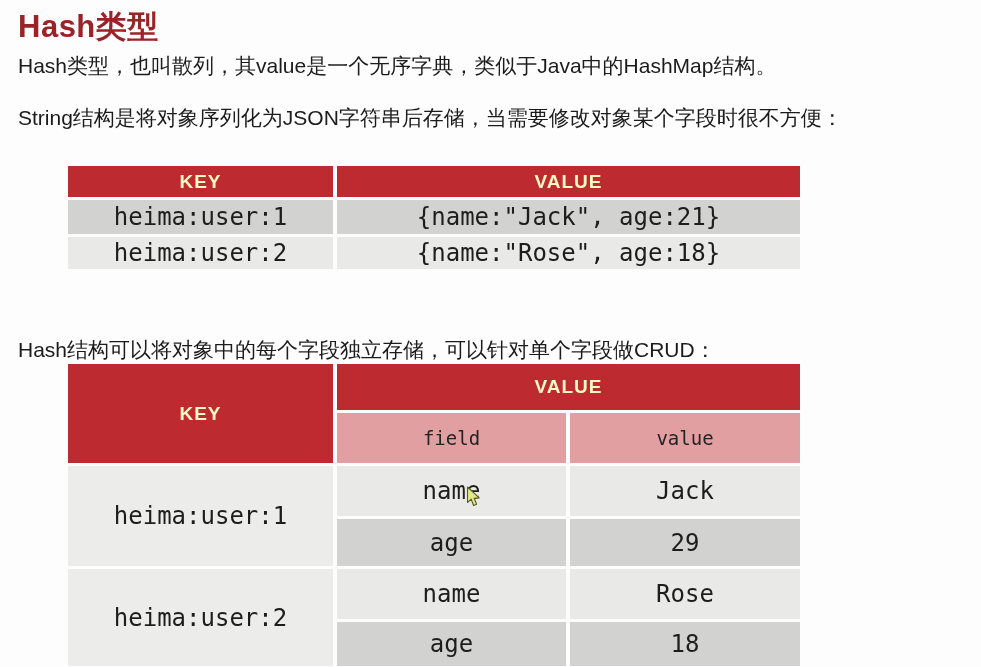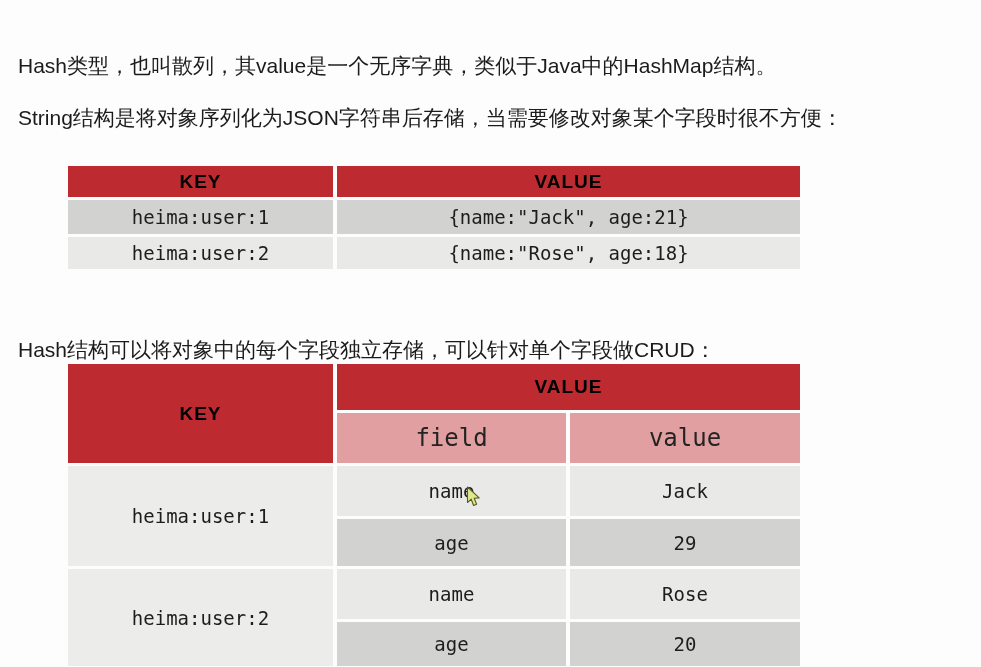--- a/index.html
+++ b/index.html
@@ -31,62 +31,63 @@
   .string-table {
     position: absolute; left: 68px; top: 166px;
     display: grid;
     grid-template-columns: 265px 463px;
     grid-template-rows: 31px 34px 32px;
     column-gap: 4px; row-gap: 3px;
   }
   .cell {
     display: flex; align-items: center; justify-content: center;
     font-family: "DejaVu Sans Mono", monospace;
-    font-size: 19px; color: #1d1d1d;
+    font-size: 24px; color: #1d1d1d;
   }
   .cell-red {
     background: #bd2b30;
-    color: #000000;
+    color: #fef9c3;
     font-family: "Liberation Sans", sans-serif;
     font-weight: 700; font-size: 19px;
     letter-spacing: 1px;
   }
   .row-dark  { background: #d2d2d0; }
   .row-light { background: #e9e9e7; }
 
   
   .hash-table {
     position: absolute; left: 68px; top: 364px;
     display: grid;
     grid-template-columns: 265px 229px 230px;
     grid-template-rows: 46px 50px 50px 47px 50px 44px;
     column-gap: 4px; row-gap: 3px;
   }
   .key-header   { grid-column: 1; grid-row: 1 / 3; }
   .value-header { grid-column: 2 / 4; grid-row: 1; }
   .cell-pink {
     background: #e29fa2;
     font-family: "DejaVu Sans Mono", monospace;
-    font-size: 24px; color: #232323;
+    font-size: 19px; color: #232323;
   }
   .key-cell { background: #ececea; }
   .span-2r { grid-row: span 2; }
 
   
   .cursor {
     position: absolute; left: 466px; top: 486px;
     width: 16px; height: 22px;
     pointer-events: none;
   }
 </style>
 </head>
 <body>
 
 <div class="page">
 
+  <h1 class="title">Hash类型</h1>
 
   <p class="para para-intro">Hash类型，也叫散列，其value是一个无序字典，类似于Java中的HashMap结构。</p>
 
   <p class="para para-string">String结构是将对象序列化为JSON字符串后存储，当需要修改对象某个字段时很不方便：</p>
 
   <div class="string-table">
     <div class="cell cell-red">KEY</div>
     <div class="cell cell-red">VALUE</div>
 
     <div class="cell row-dark">heima:user:1</div>
@@ -108,20 +109,20 @@
     <div class="cell key-cell span-2r">heima:user:1</div>
     <div class="cell row-light">name</div>
     <div class="cell row-light">Jack</div>
     <div class="cell row-dark">age</div>
     <div class="cell row-dark">29</div>
 
     <div class="cell key-cell span-2r">heima:user:2</div>
     <div class="cell row-light">name</div>
     <div class="cell row-light">Rose</div>
     <div class="cell row-dark">age</div>
-    <div class="cell row-dark">20</div>
+    <div class="cell row-dark">18</div>
   </div>
 
   <svg class="cursor" viewBox="0 0 16 22" xmlns="http://www.w3.org/2000/svg">
     <path d="M1.5 1 L1.5 16.5 L5.2 13.2 L7.6 19.5 L10.6 18.3 L8.2 12.2 L13.2 11.9 Z" fill="#dfe98a" stroke="#5a5a28" stroke-width="1.1" stroke-linejoin="round"></path>
   </svg>
 
 </div>
 
 </body></html>

